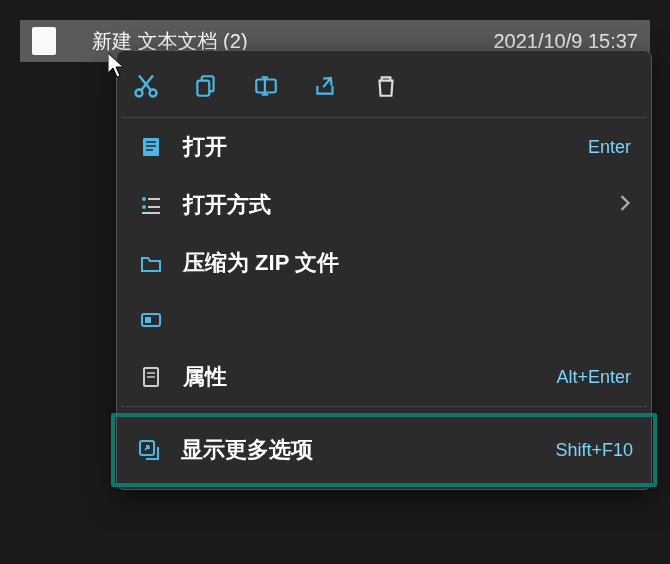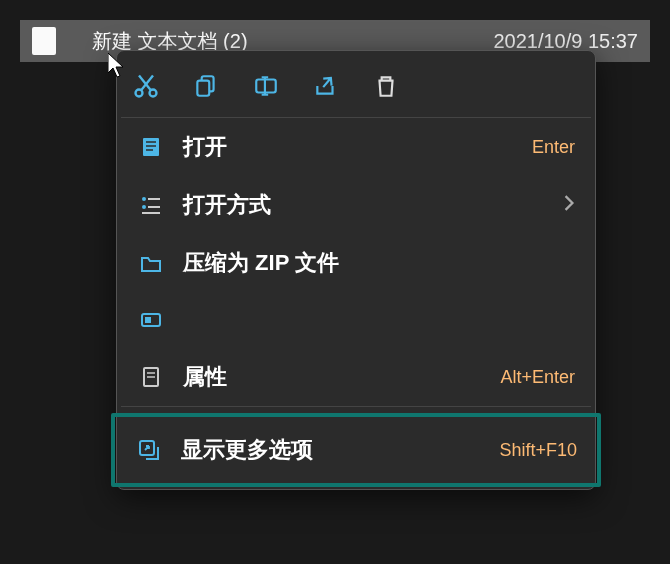--- a/index.html
+++ b/index.html
@@ -47,21 +47,21 @@
       position: absolute;
       top: 53px;
       left: 108px;
       z-index: 10;
       pointer-events: none;
     }
     .context-menu {
       position: absolute;
       top: 50px;
       left: 116px;
-      width: 480px;
+      width: 536px;
       background: #2b2b2b;
       border: 1px solid #555;
       border-radius: 8px;
       padding: 8px 0;
       box-shadow: 0 8px 30px rgba(0,0,0,0.6);
       color: #fff;
     }
     .action-bar {
       display: flex;
       align-items: center;
@@ -96,21 +96,21 @@
       margin-right: 18px;
       display: flex;
       align-items: center;
       justify-content: center;
     }
     .menu-label {
       flex: 1;
       font-weight: 600;
     }
     .menu-shortcut {
-      color: #fdba74;
+      color: #7dd3fc;
       font-size: 18px;
     }
     .menu-chevron {
       color: #aaa;
       font-size: 18px;
     }
     .highlight-box {
       border: 4px solid #0f766e;
       border-radius: 2px;
       margin: 6px -6px -6px -6px;

